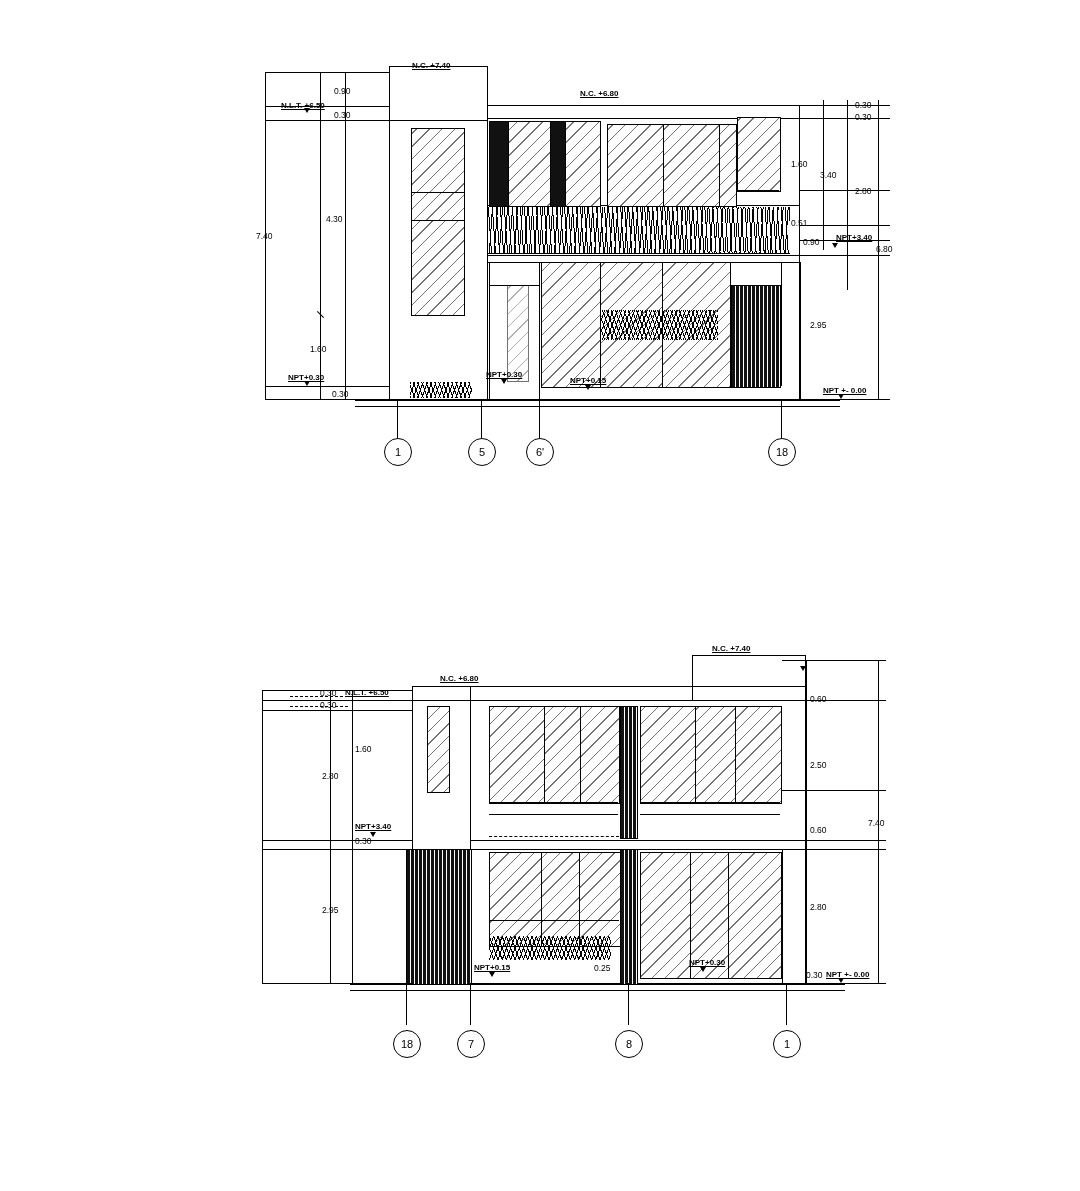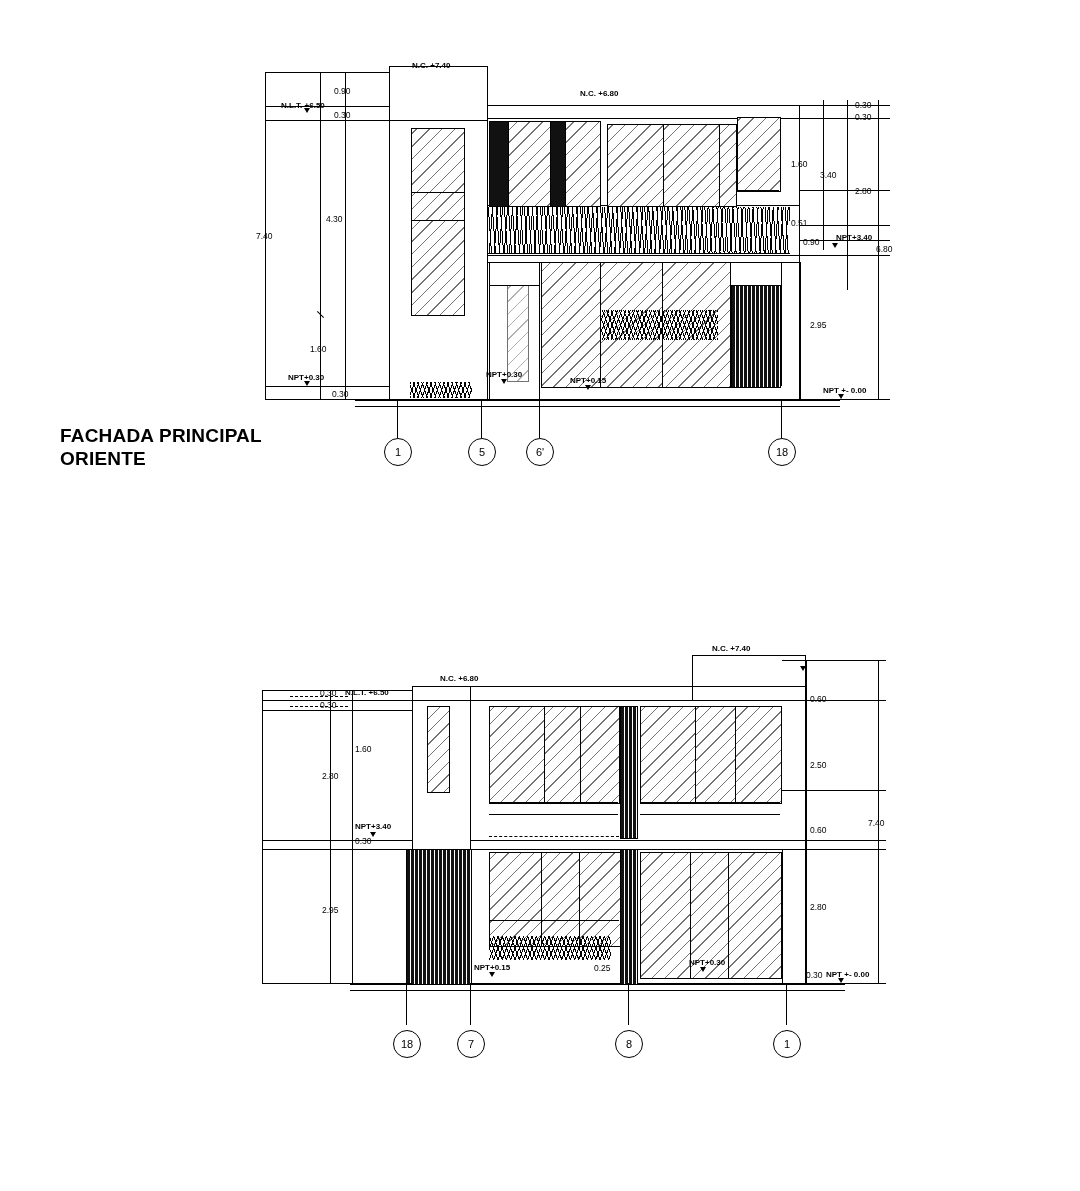--- a/index.html
+++ b/index.html
@@ -1,20 +1,20 @@
 <!DOCTYPE html>
 <html><head>
 <meta charset="utf-8">
 <style>
   html,body{margin:0;padding:0;background:#ffffff;}
   body{width:1080px;height:1191px;position:relative;font-family:"Liberation Sans",sans-serif;color:#000;}
   .sheet{position:absolute;left:0;top:0;width:1080px;height:1191px;overflow:hidden;}
   .elev{position:absolute;}
   .ttl{position:absolute;font-weight:bold;font-size:19px;letter-spacing:.2px;line-height:23px;}
-  .lbl{position:absolute;font-size:8px;font-weight:bold;white-space:nowrap;}
+  .lbl{position:absolute;font-size:8px;font-weight:bold;white-space:nowrap;text-decoration:underline;}
   .dim{position:absolute;font-size:8.5px;white-space:nowrap;}
   .ln{position:absolute;background:#000;}
   .h{height:1px;}
   .v{width:1px;}
   .thick{height:2px;}
   .dash{position:absolute;height:0;border-top:1px dashed #000;}
   .grid-bub{position:absolute;width:26px;height:26px;border:1px solid #000;border-radius:50%;
             font-size:11px;display:flex;align-items:center;justify-content:center;background:#fff;}
   .glass{position:absolute;overflow:hidden;background:#fff;border:1px solid #000;}
   .glass::before{content:"";position:absolute;left:-60%;top:-60%;width:240%;height:240%;
@@ -145,24 +145,20 @@
 
     <div class="ln v" style="left:397px;top:399px;height:39px;"></div>
     <div class="ln v" style="left:481px;top:399px;height:39px;"></div>
     <div class="ln v" style="left:539px;top:399px;height:39px;"></div>
     <div class="ln v" style="left:781px;top:399px;height:39px;"></div>
     <div class="grid-bub" style="left:384px;top:438px;">1</div>
     <div class="grid-bub" style="left:468px;top:438px;">5</div>
     <div class="grid-bub" style="left:526px;top:438px;">6'</div>
     <div class="grid-bub" style="left:768px;top:438px;">18</div>
 
-    <div class="ttl" style="left:60px;top:424px;">
-      <span>FACHADA PRINCIPAL</span><br>
-      <span>ORIENTE</span>
-    </div>
   </div>
 
   <div class="elev" style="left:0;top:600px;width:1080px;height:500px;">
 
     <div class="ln thick" style="left:350px;top:383px;width:495px;"></div>
     <div class="ln h" style="left:350px;top:390px;width:495px;"></div>
 
     <div class="ln h" style="left:692px;top:55px;width:113px;"></div>
     <div class="ln v" style="left:692px;top:55px;height:45px;"></div>
     <div class="ln v" style="left:805px;top:55px;height:328px;"></div>

